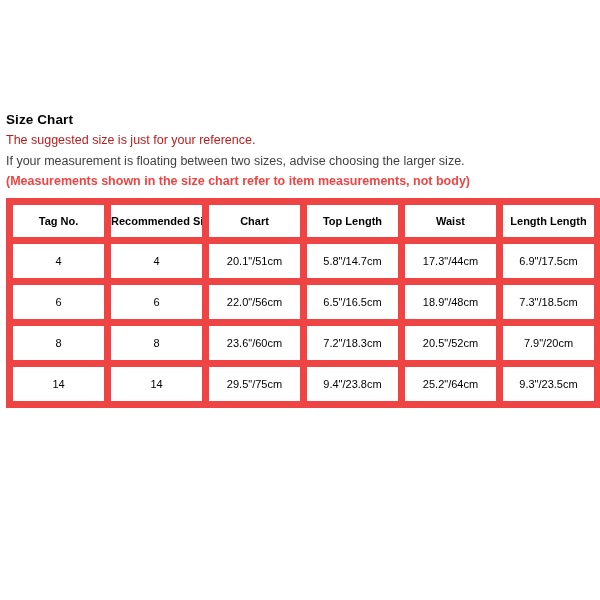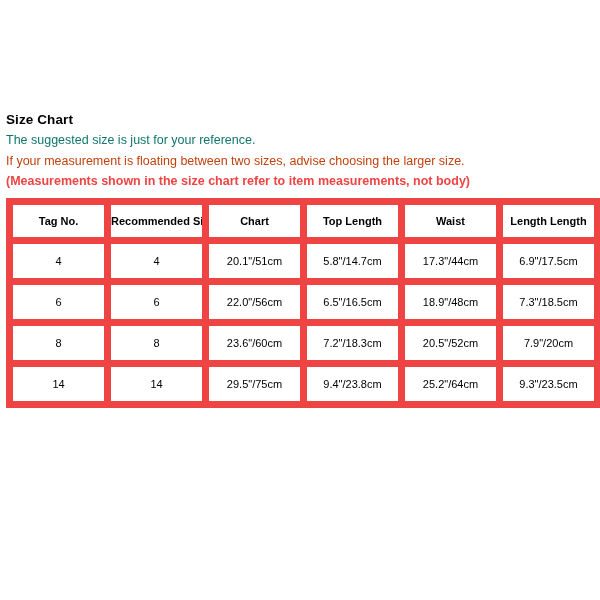--- a/index.html
+++ b/index.html
@@ -76,22 +76,22 @@
   col.c3 { width: 98px; }
   col.c4 { width: 98px; }
   col.c5 { width: 98px; }
 </style>
 </head>
 <body>
 
 <div class="page">
   <div class="content">
     <div class="chart-title">Size Chart</div>
-    <div class="note" style="color: #0f766e;">The suggested size is just for your reference.</div>
-    <div class="note" style="color: #c2410c;">If your measurement is floating between two sizes, advise choosing the larger size.</div>
+    <div class="note" style="color: #b91c1c;">The suggested size is just for your reference.</div>
+    <div class="note" style="color: #404040;">If your measurement is floating between two sizes, advise choosing the larger size.</div>
     <div class="note-strong">(Measurements shown in the size chart refer to item measurements, not body)</div>
 
     <table class="size-table">
       <colgroup>
         <col class="c0">
           <col class="c1">
           <col class="c2">
           <col class="c3">
           <col class="c4">
           <col class="c5">

